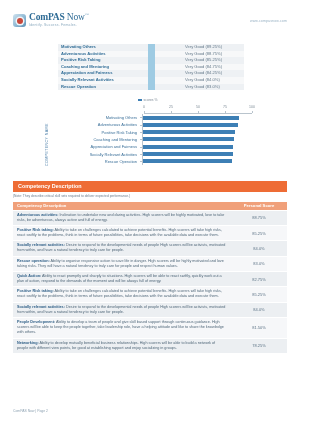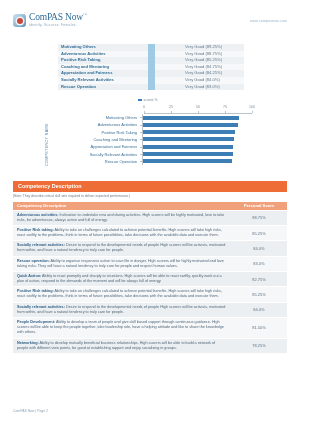--- a/index.html
+++ b/index.html
@@ -19,21 +19,21 @@
     background: linear-gradient(135deg,#cfe3ef 0%,#8fb9d4 55%,#5d90b4 100%);
     position: relative; flex: 0 0 auto; margin-top: 1px;
   }
   .logo-mark::after {
     content: ""; position: absolute; left: 3.5px; top: 3.5px;
     width: 6px; height: 6px; border-radius: 50%;
     background: #c8473a; box-shadow: 0 0 0 1.5px #eef5f9;
   }
   .logo-text { margin-left: 3px; line-height: 1; }
   .logo-title { font-family: "Liberation Serif", serif; font-size: 9.5px; color: #2f6c96; letter-spacing: -.2px; white-space: nowrap; }
-  .logo-title b { font-weight: normal; }
+  .logo-title b { font-weight: bold; }
   .logo-tm { font-size: 4px; vertical-align: super; color: #6f9cba; }
   .logo-sub { font-size: 3.4px; color: #8aa9be; letter-spacing: .25px; margin-top: 1.5px; white-space: nowrap; }
   .site-url { position: absolute; right: 13px; top: 19px; font-size: 3.6px; color: #9ab3c5; letter-spacing: .1px; }
 
   
   .summary { position: absolute; left: 58px; top: 44px; width: 186px; }
   .srow { display: flex; height: 6.6px; align-items: stretch; }
   .srow .nm {
     width: 90px; background: #eef1f4; color: #2f6c96;
     font-size: 4.1px; font-weight: bold; line-height: 6.6px;

